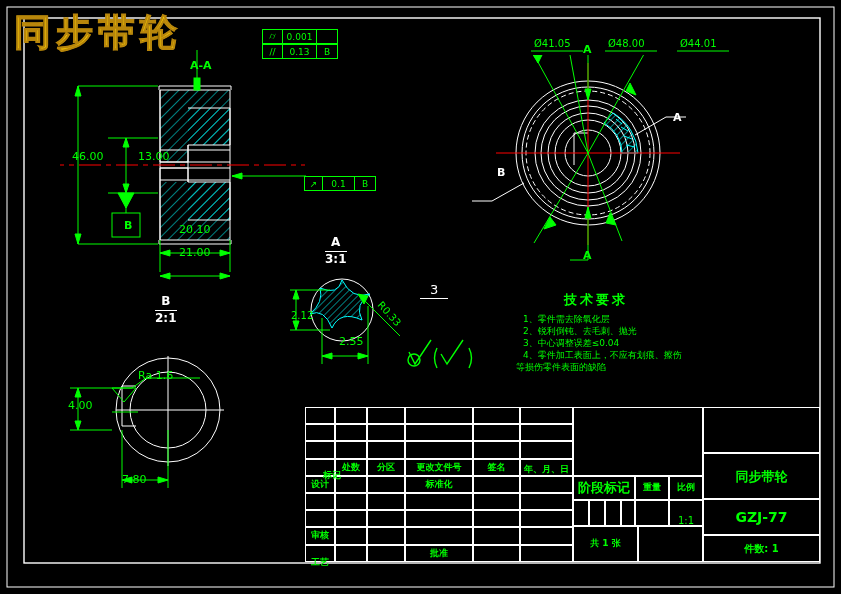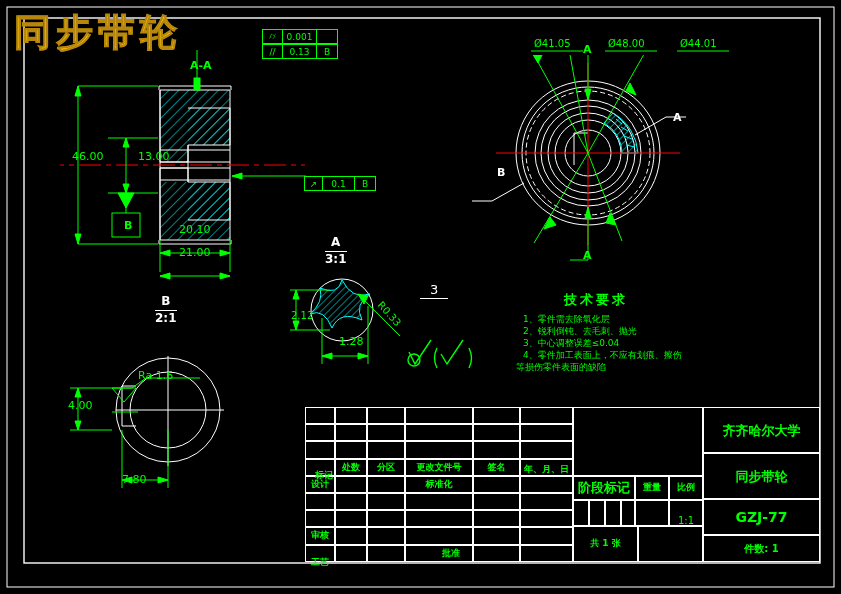--- a/index.html
+++ b/index.html
@@ -255,21 +255,21 @@
     <g stroke="#00ff00" stroke-width="1" fill="#00ff00">
       <line x1="32" y1="40" x2="32" y2="86"></line>
       <line x1="78" y1="28" x2="78" y2="86"></line>
       <line x1="32" y1="78" x2="78" y2="78"></line>
       <polygon points="32,78 42,75 42,81"></polygon>
       <polygon points="78,78 68,75 68,81"></polygon>
     </g>
   </svg>
 
   <div class="lbl" style="left:291px;top:311px;font-size:10px">2.12</div>
-  <div class="lbl" style="left:339px;top:336px;font-size:11px">1.28</div>
+  <div class="lbl" style="left:339px;top:336px;font-size:11px">2.55</div>
   <div class="lbl" style="left:383px;top:300px;font-size:10px;transform:rotate(48deg);transform-origin:left top">R0.33</div>
 
   <div class="rgh" style="left:420px;top:282px">
     <span class="n">3</span>
   </div>
   <svg class="abs" style="left:405px;top:338px" width="78" height="34">
     <g stroke="#00ff00" stroke-width="1.4" fill="none">
       <path d="M4,14 L10,26 L26,2"></path>
       <circle cx="9" cy="22" r="6"></circle>
       <path d="M36,16 L42,26 L58,2"></path>
@@ -375,50 +375,49 @@
       <div class="tb-cell" style="left: 62px; top: 120.4px; width: 38px; height: 17.2px;"></div>
       <div class="tb-cell" style="left: 100px; top: 120.4px; width: 68px; height: 17.2px;"></div>
       <div class="tb-cell" style="left: 168px; top: 120.4px; width: 47px; height: 17.2px;"></div>
       <div class="tb-cell" style="left: 215px; top: 120.4px; width: 53px; height: 17.2px;"></div>
       <div class="tb-cell" style="left: 0px; top: 137.6px; width: 30px; height: 17.2px;"></div>
       <div class="tb-cell" style="left: 30px; top: 137.6px; width: 32px; height: 17.2px;"></div>
       <div class="tb-cell" style="left: 62px; top: 137.6px; width: 38px; height: 17.2px;"></div>
       <div class="tb-cell" style="left: 100px; top: 137.6px; width: 68px; height: 17.2px;"></div>
       <div class="tb-cell" style="left: 168px; top: 137.6px; width: 47px; height: 17.2px;"></div>
       <div class="tb-cell" style="left: 215px; top: 137.6px; width: 53px; height: 17.2px;"></div>
-      <div class="tb-txt" style="left: 4px; top: 51.6px; width: 30px; height: 34px; font-size: 9px; font-weight: bold;">标记</div>
+      <div class="tb-txt" style="left: 12px; top: 51.6px; width: 30px; height: 34px; font-size: 9px; font-weight: bold;">标记</div>
       <div class="tb-txt" style="left: 30px; top: 51.6px; width: 32px; height: 17.2px; font-size: 9px; font-weight: bold;">处数</div>
       <div class="tb-txt" style="left: 62px; top: 51.6px; width: 38px; height: 17.2px; font-size: 9px; font-weight: bold;">分区</div>
       <div class="tb-txt" style="left: 100px; top: 51.6px; width: 68px; height: 17.2px; font-size: 9px; font-weight: bold;">更改文件号</div>
       <div class="tb-txt" style="left: 168px; top: 51.6px; width: 47px; height: 17.2px; font-size: 9px; font-weight: bold;">签名</div>
       <div class="tb-txt" style="left: 215px; top: 51.6px; width: 53px; height: 21px; font-size: 9px; font-weight: bold;">年、月、日</div>
       <div class="tb-txt" style="left: 0px; top: 68.8px; width: 30px; height: 17.2px; font-size: 9px; font-weight: bold;">设计</div>
       <div class="tb-txt" style="left: 100px; top: 68.8px; width: 68px; height: 17.2px; font-size: 9px; font-weight: bold;">标准化</div>
       <div class="tb-txt" style="left: 0px; top: 120.4px; width: 30px; height: 17.2px; font-size: 9px; font-weight: bold; border-radius: 8px;">审核</div>
       <div class="tb-txt" style="left: 0px; top: 137.6px; width: 30px; height: 35px; font-size: 9px; font-weight: bold;">工艺</div>
-      <div class="tb-txt" style="left: 100px; top: 137.6px; width: 68px; height: 17.2px; font-size: 9px; font-weight: bold; padding-left: 12px;">批准</div>
+      <div class="tb-txt" style="left: 100px; top: 137.6px; width: 68px; height: 17.2px; font-size: 9px; font-weight: bold;">批准</div>
       <div class="tb-cell" style="left: 268px; top: 0px; width: 130px; height: 68.8px;"></div>
       <div class="tb-cell" style="left: 268px; top: 68.8px; width: 62px; height: 24.08px;"></div>
       <div class="tb-txt" style="left: 268px; top: 68.8px; width: 62px; height: 24.08px; font-size: 13px; font-weight: bold;">阶段标记</div>
       <div class="tb-cell" style="left: 330px; top: 68.8px; width: 34px; height: 24.08px;"></div>
       <div class="tb-txt" style="left: 330px; top: 68.8px; width: 34px; height: 24.08px; font-size: 9px; font-weight: bold;">重量</div>
       <div class="tb-cell" style="left: 364px; top: 68.8px; width: 34px; height: 24.08px;"></div>
       <div class="tb-txt" style="left: 364px; top: 68.8px; width: 34px; height: 24.08px; font-size: 9px; font-weight: bold;">比例</div>
       <div class="tb-cell" style="left: 268px; top: 92.88px; width: 16px; height: 25.8px;"></div>
       <div class="tb-cell" style="left: 284px; top: 92.88px; width: 16px; height: 25.8px;"></div>
       <div class="tb-cell" style="left: 300px; top: 92.88px; width: 16px; height: 25.8px;"></div>
       <div class="tb-cell" style="left: 316px; top: 92.88px; width: 14px; height: 25.8px;"></div>
       <div class="tb-cell" style="left: 330px; top: 92.88px; width: 34px; height: 25.8px;"></div>
       <div class="tb-cell" style="left: 364px; top: 92.88px; width: 34px; height: 25.8px;"></div>
       <div class="tb-txt" style="left: 364px; top: 92.88px; width: 34px; height: 42px; font-size: 10px;">1:1</div>
       <div class="tb-cell" style="left: 268px; top: 118.68px; width: 65px; height: 36.32px;"></div>
       <div class="tb-cell" style="left: 333px; top: 118.68px; width: 65px; height: 36.32px;"></div>
       <div class="tb-txt" style="left: 268px; top: 118.68px; width: 65px; height: 36.32px; font-size: 9px; font-weight: bold;">共  1  张</div>
       <div class="tb-cell" style="left: 398px; top: 0px; width: 117px; height: 46px;"></div>
-      <div class="tb-txt" style="left: 398px; top: 0px; width: 117px; height: 46px; font-size: 13px; font-weight: bold;">齐齐哈尔大学</div>
       <div class="tb-cell" style="left: 398px; top: 46px; width: 117px; height: 46px;"></div>
       <div class="tb-txt" style="left: 398px; top: 46px; width: 117px; height: 46px; font-size: 13px; font-weight: bold;">同步带轮</div>
       <div class="tb-cell" style="left: 398px; top: 92px; width: 117px; height: 36px;"></div>
       <div class="tb-txt" style="left: 398px; top: 92px; width: 117px; height: 36px; font-size: 14px; font-weight: bold;">GZJ-77</div>
       <div class="tb-cell" style="left: 398px; top: 128px; width: 117px; height: 27px;"></div>
       <div class="tb-txt" style="left: 398px; top: 128px; width: 117px; height: 27px; font-size: 10px; font-weight: bold;">件数: 1</div>
     </div>
 
 </div>
 

